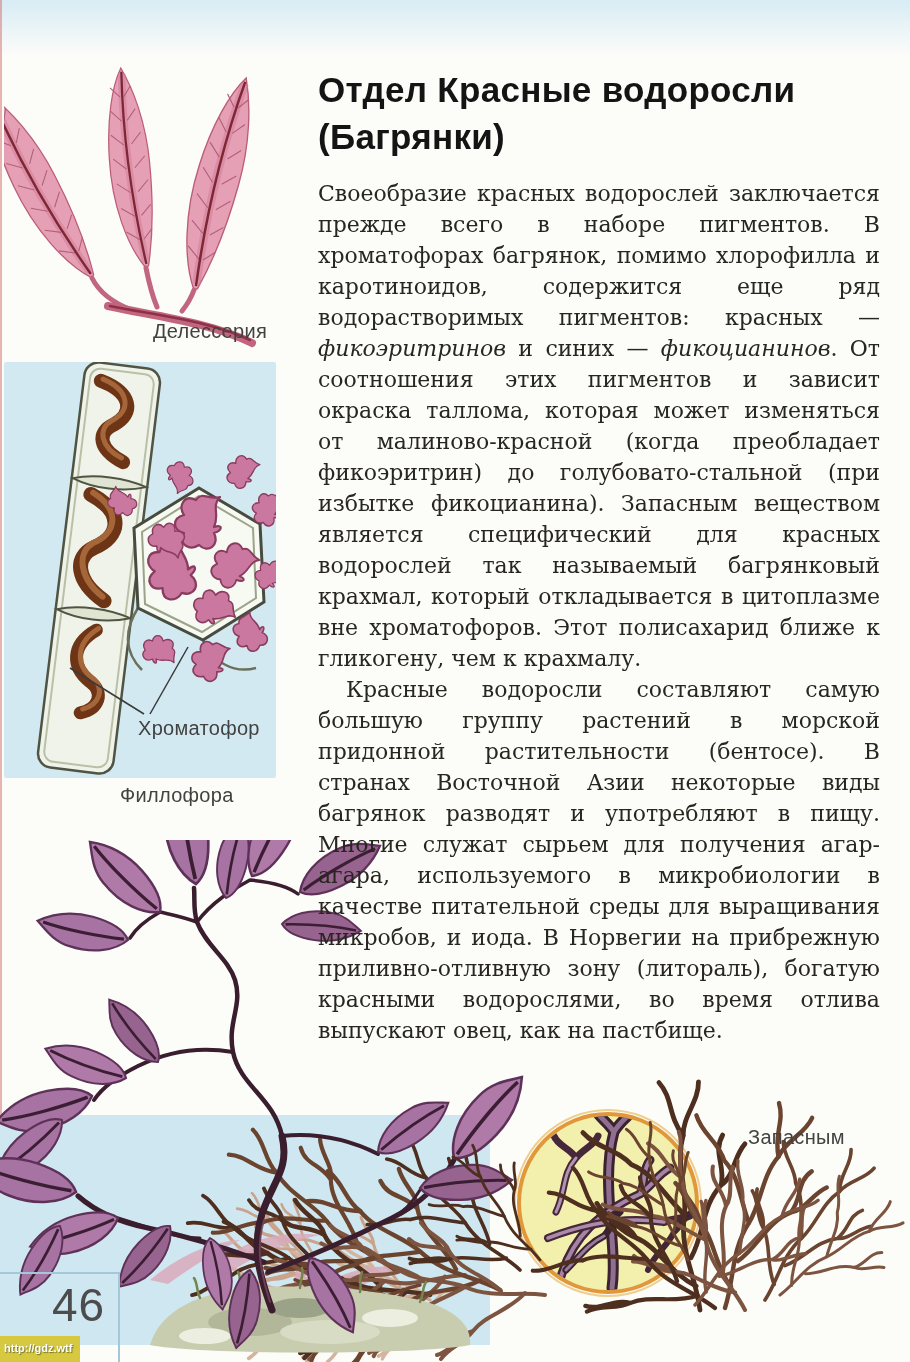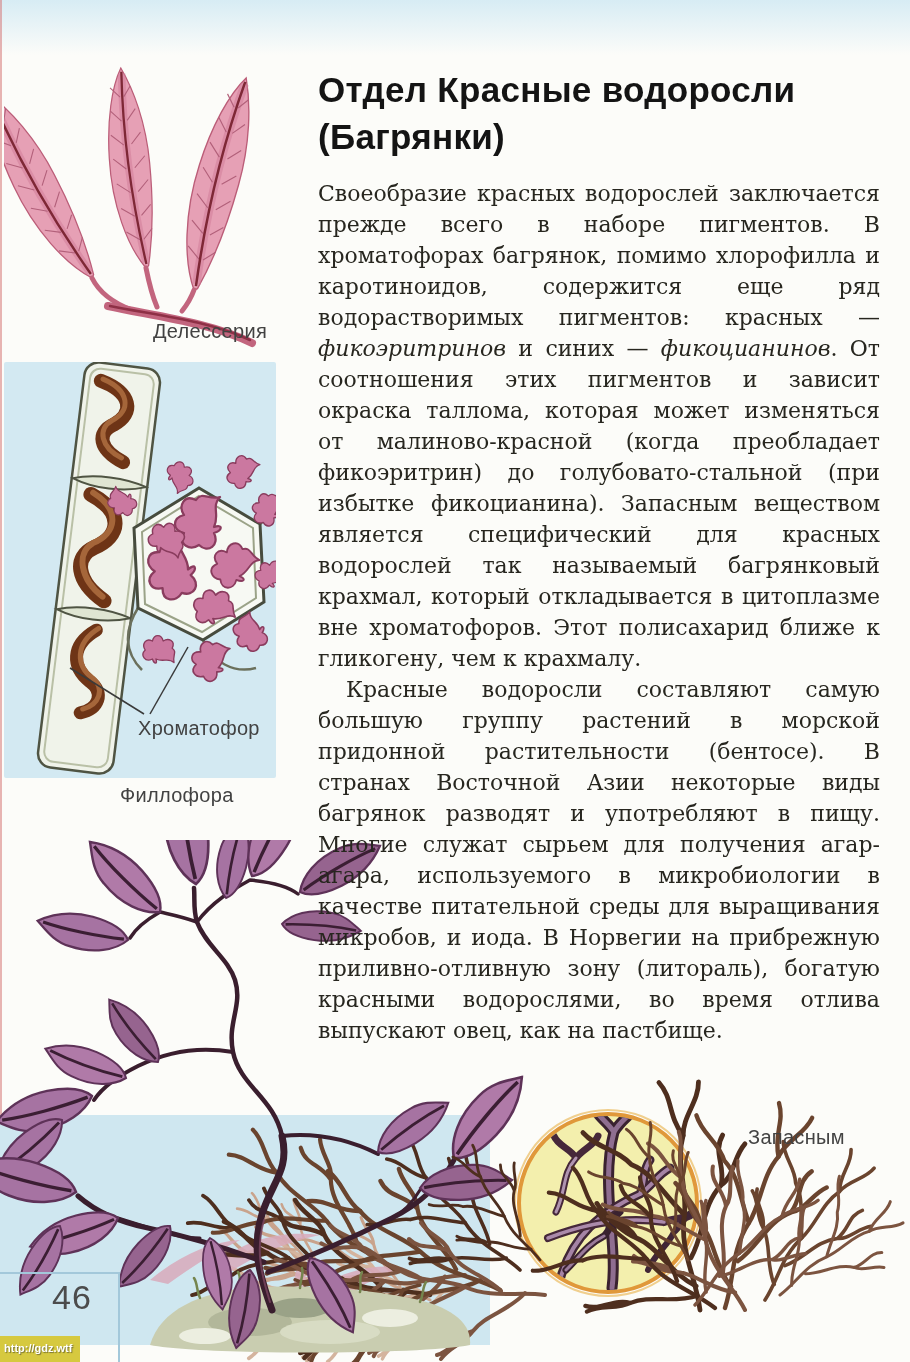--- a/index.html
+++ b/index.html
@@ -33,21 +33,21 @@
   }
   .body-text p{ margin:0; }
   .body-text p.indent{ text-indent:28px; }
   .body-text .em{ font-weight:normal; font-style:italic; }
   .pagenum-box{
     position:absolute; left:0; top:1272px; width:118px; height:90px;
     border-top:2px solid #a3c8da; border-right:2px solid #a3c8da;
   }
   .pagenum{
     position:absolute; left:52px; top:4px;
-    font-size:34px; color:#4c4c4c; letter-spacing:1px;
+    font-size:46px; color:#4c4c4c; letter-spacing:1px;
   }
   .watermark{
     position:absolute; left:0; top:1336px; height:24px; line-height:24px;
     background:#d6c93f; padding:0 8px 8px 4px;
     font-size:11px; font-weight:bold; color:#ffffff;
     text-shadow:1px 1px 1px #7a7430;
   }
 </style>
 </head>
 <body>

